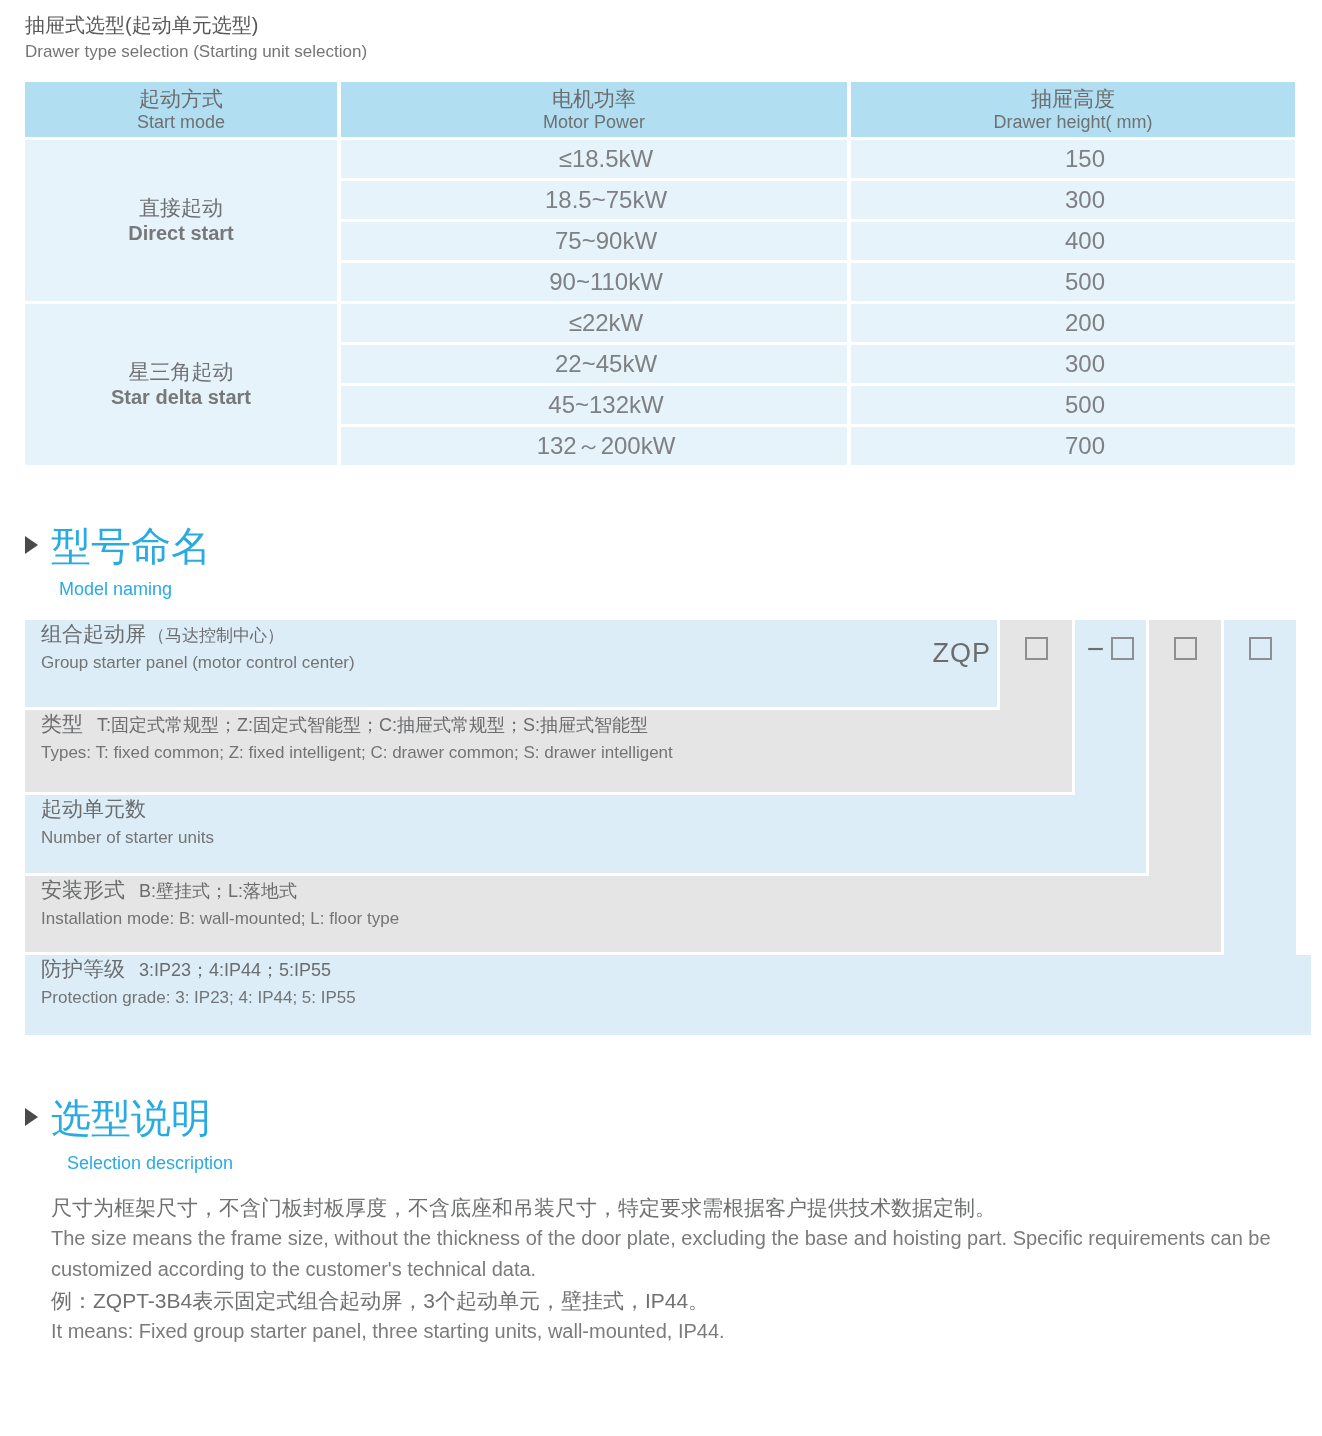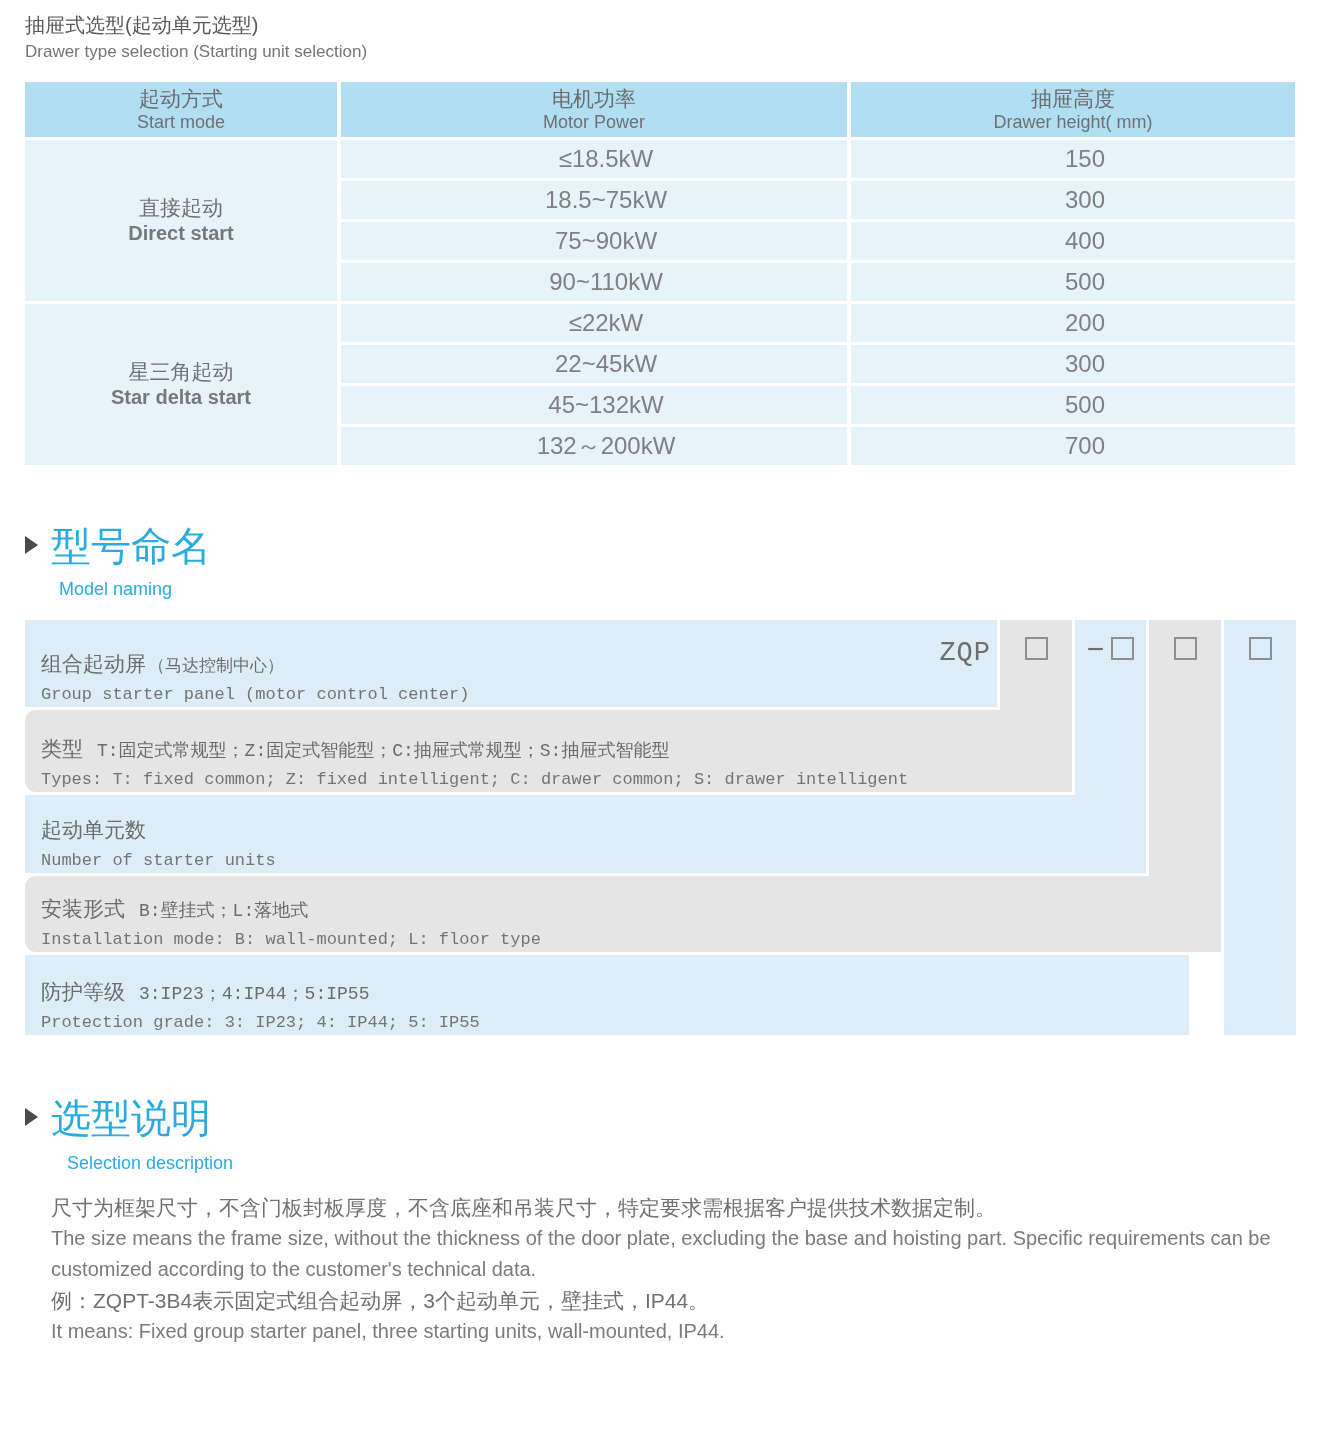--- a/index.html
+++ b/index.html
@@ -24,24 +24,24 @@
   .td.mode .zh{font-size:21px;color:#6f7072;line-height:26px;text-align:right;}
   .td.mode .en{font-size:20px;color:#77787a;line-height:25px;font-weight:bold;}
 
   
   .tri{position:absolute;width:0;height:0;border-top:9px solid transparent;
        border-bottom:9px solid transparent;border-left:13px solid #4a4a4a;}
   .sec-zh{position:absolute;font-size:40px;color:#29abe2;line-height:44px;}
   .sec-en{position:absolute;font-size:18px;color:#29abe2;line-height:26px;}
 
   
-  .band{position:absolute;display:flex;flex-direction:column;justify-content:flex-end;
-        padding-left:16px;box-sizing:border-box;font-family:Liberation Mono, monospace;}
+  .band{position:absolute;display:flex;flex-direction:column;justify-content:flex-start;
+        padding-left:16px;box-sizing:border-box;}
   .band.blue{background:#dcedf8;}
-  .band.gray{background:#e5e5e5;border-radius:11px;}
+  .band.gray{background:#e5e5e5;}
   .band .l1{display:flex;align-items:baseline;}
   .band .zh{font-size:21px;color:#6b6c6e;line-height:27px;white-space:nowrap;}
   .band .sub{font-size:17px;color:#6b6c6e;margin-left:2px;white-space:nowrap;}
   .band .desc{font-size:18px;color:#6b6c6e;margin-left:14px;white-space:nowrap;}
   .band .en{font-size:17px;color:#737476;line-height:24px;margin-top:4px;white-space:nowrap;}
   .zqp{position:absolute;right:6px;top:18px;font-size:27px;color:#6d6d6d;letter-spacing:1px;}
   .code-col{position:absolute;display:flex;justify-content:center;align-items:flex-start;}
   .code-col.blue{background:#dcedf8;}
   .code-col.gray{background:#e5e5e5;}
   .code-group{display:flex;align-items:center;margin-top:15px;height:26px;}
@@ -135,21 +135,21 @@
     </div>
 
     <div class="band gray" style="left:16px;top:876px;width:1196px;height:76px">
       <div class="l1">
         <span class="zh">安装形式</span>
         <span class="desc">B:壁挂式；L:落地式</span>
       </div>
       <div class="en">Installation mode: B: wall-mounted; L: floor type</div>
     </div>
 
-    <div class="band blue" style="left:16px;top:955px;width:1164px;height:80px">
+    <div class="band blue" style="left:16px;top:955px;width:1286px;height:80px">
       <div class="l1">
         <span class="zh">防护等级</span>
         <span class="desc">3:IP23；4:IP44；5:IP55</span>
       </div>
       <div class="en">Protection grade: 3: IP23; 4: IP44; 5: IP55</div>
     </div>
 
     <div class="code-col gray" style="left:991px;top:620px;width:72px;height:172px">
       <div class="code-group">
           <div class="code-box"></div>

